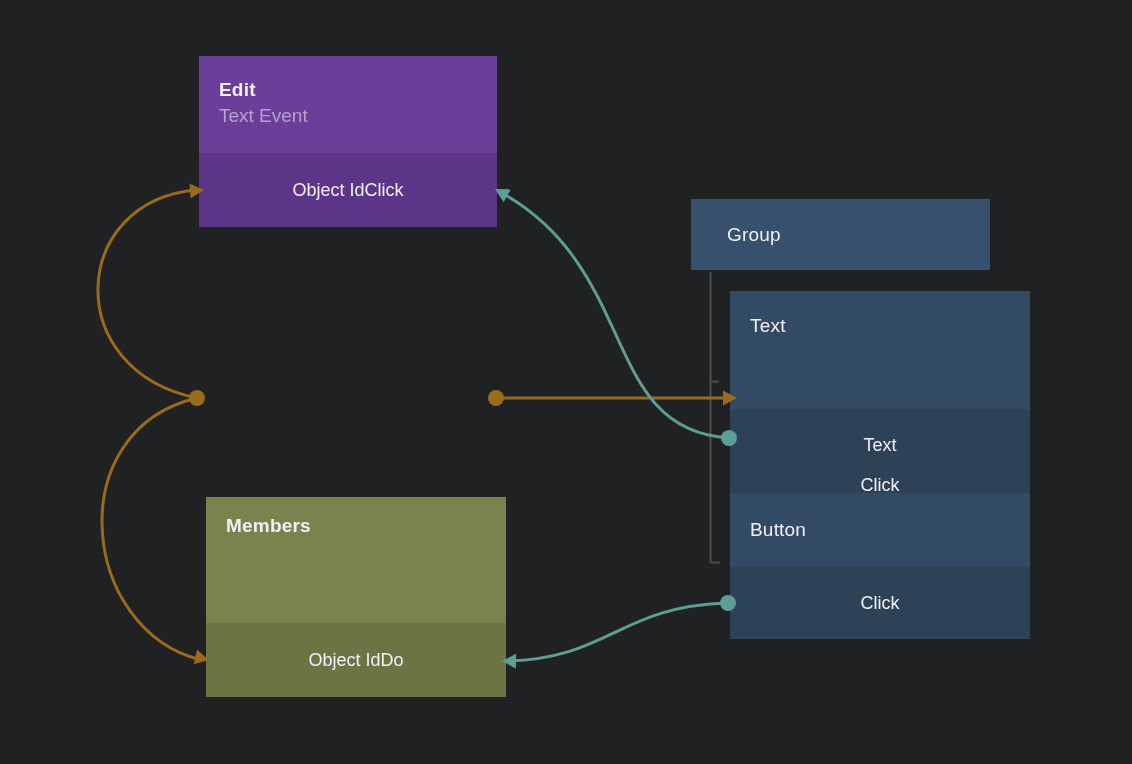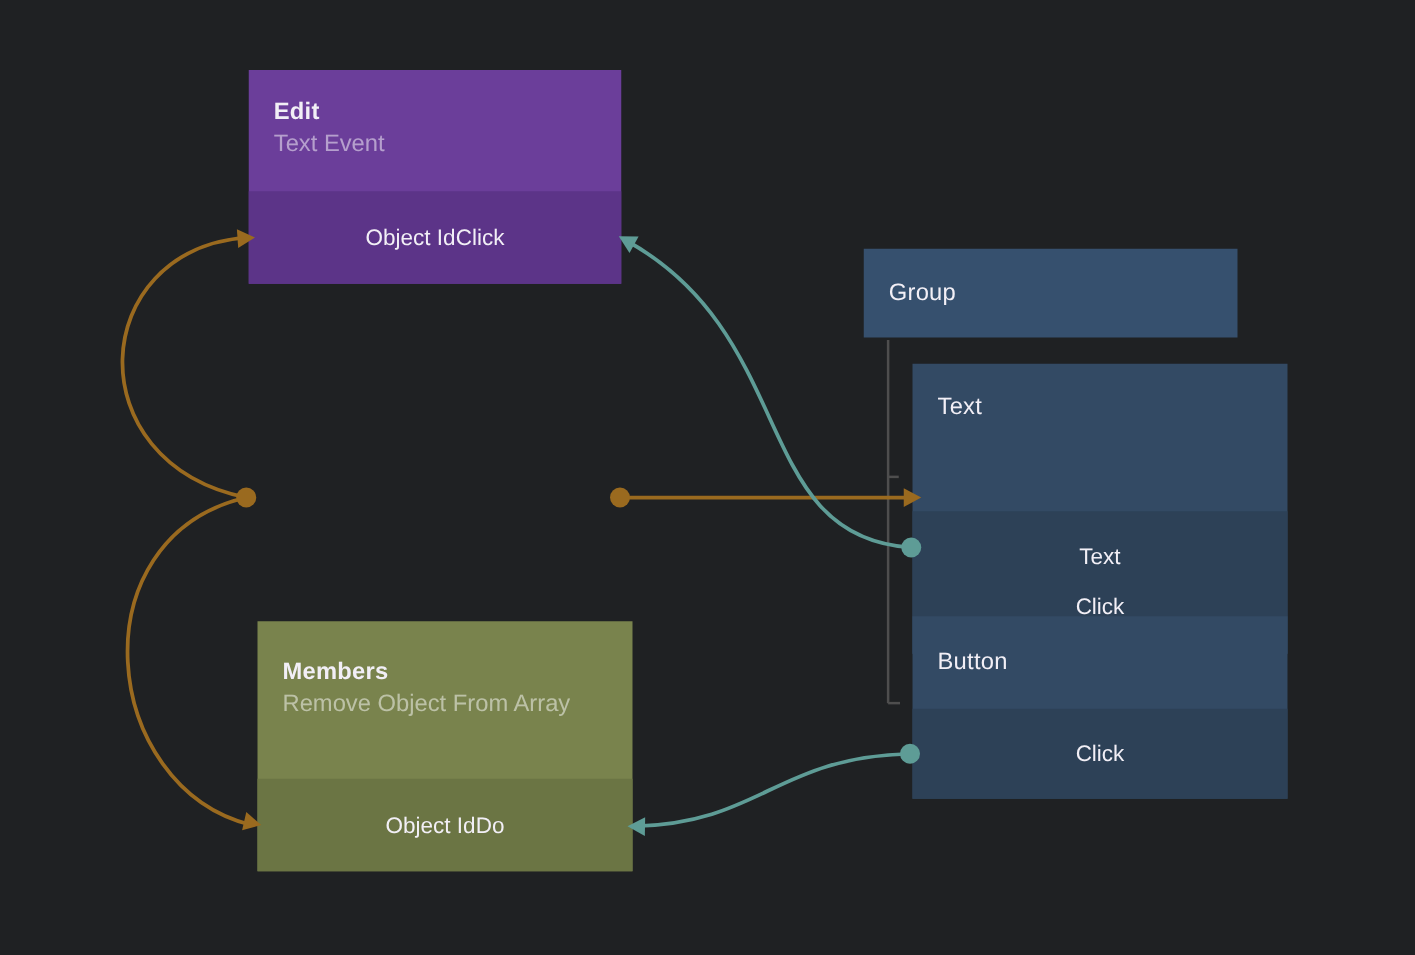--- a/index.html
+++ b/index.html
@@ -58,24 +58,24 @@
   
   .node-edit   {left:199px; top:56px;  width:298px; height:171px;}
   .node-edit   .node-header{height:97px;}
   .node-edit   .node-body{height:74px;}
 
   .node-object {left:196px; top:290px; width:300px; height:143px;}
   .node-object .node-header{height:78px;}
   .node-object .node-body{height:65px;}
 
   .node-members{left:206px; top:497px; width:300px; height:200px;}
-  .node-members .node-header{height:94px; justify-content:center; padding-top:18px;}
+  .node-members .node-header{height:94px; justify-content:flex-start; padding-top:18px;gap:44px;}
   .node-members .node-body{height:74px;}
 
-  .node-group  {left:691px; top:199px; width:299px; height:71px;}
+  .node-group  {left:691px; top:199px; width:299px; height:71px;padding-left:16px;}
 
   .node-text   {left:730px; top:291px; width:300px; height:232px;}
   .node-text   .node-header{height:70px;}
   .node-text   .node-body{height:114px; justify-content:flex-start; padding-top:16px;}
 
   .node-button {left:730px; top:493px; width:300px; height:146px;}
   .node-button .node-header{height:74px;}
   .node-button .node-body{height:72px;}
 
   svg.wires{
@@ -105,21 +105,20 @@
         <span>Object Id</span>
         <span>Click</span>
       </div>
     </div>
   </div>
 
 
   <div class="node node-members node-olive bold">
     <div class="node-header">
       <div class="node-title">Members</div>
-      <div class="node-subtitle">Remove Object From Array</div>
     </div>
     <div class="node-body">
       <div class="port-row">
         <span>Object Id</span>
         <span>Do</span>
       </div>
     </div>
   </div>
 
   <div class="node node-group">

